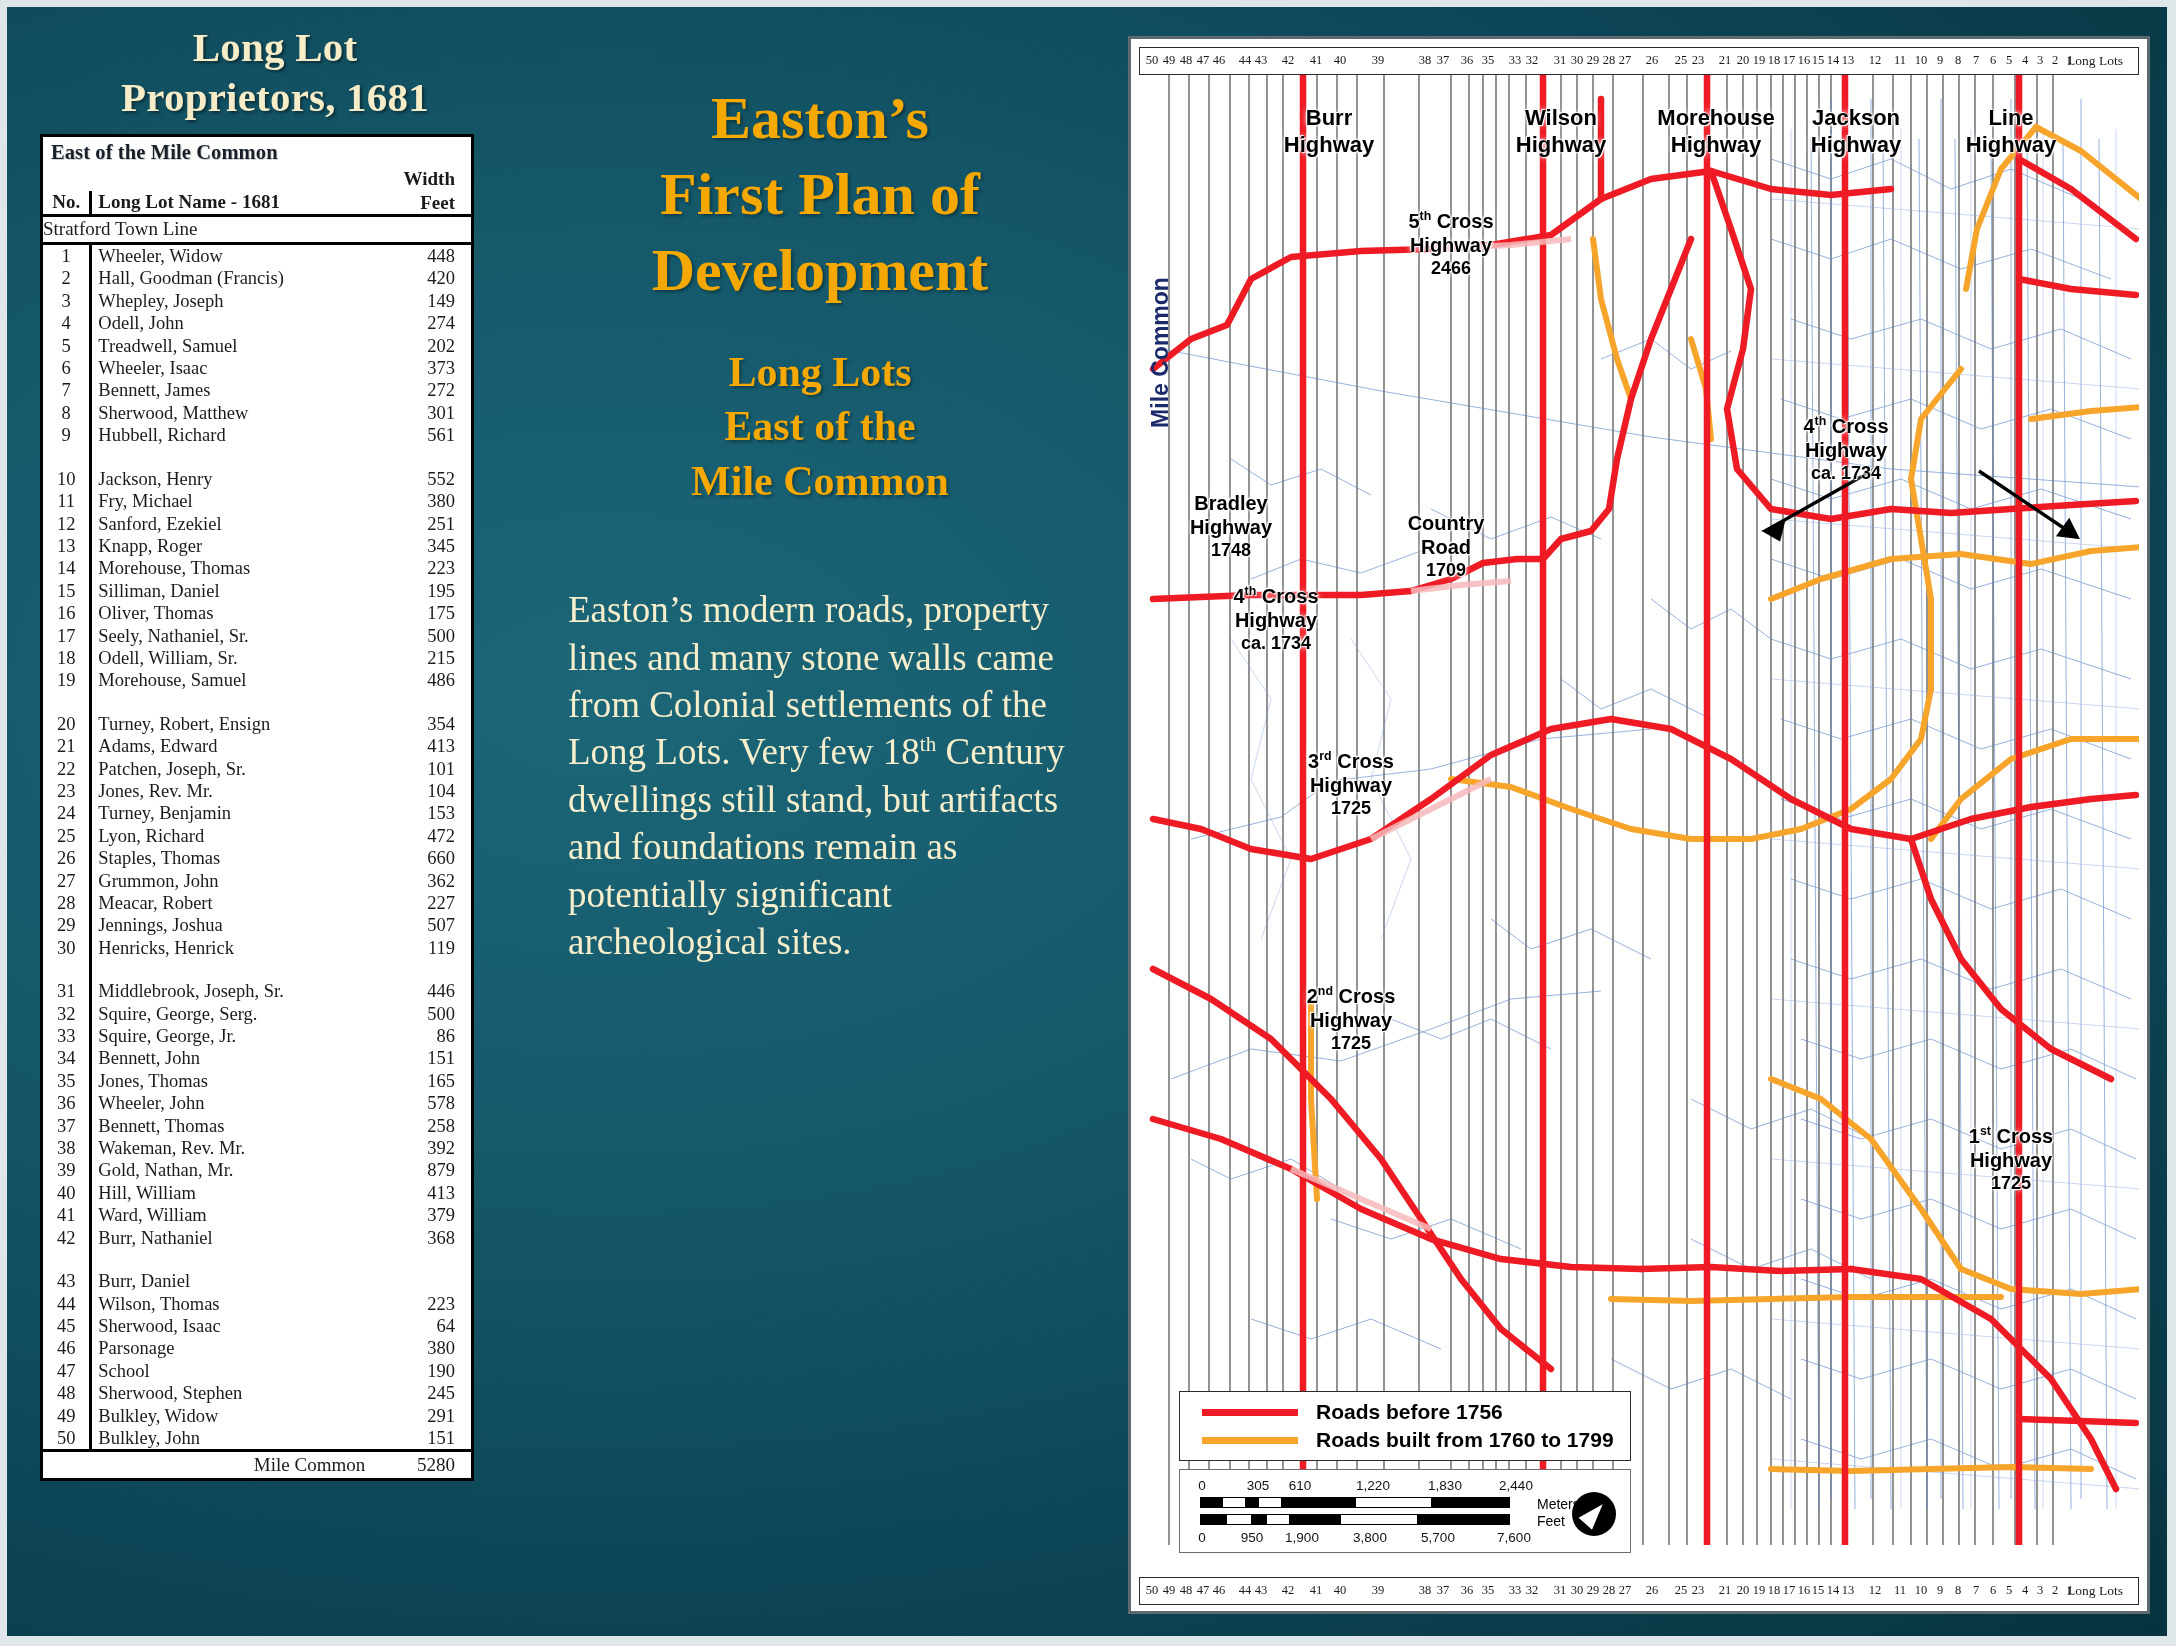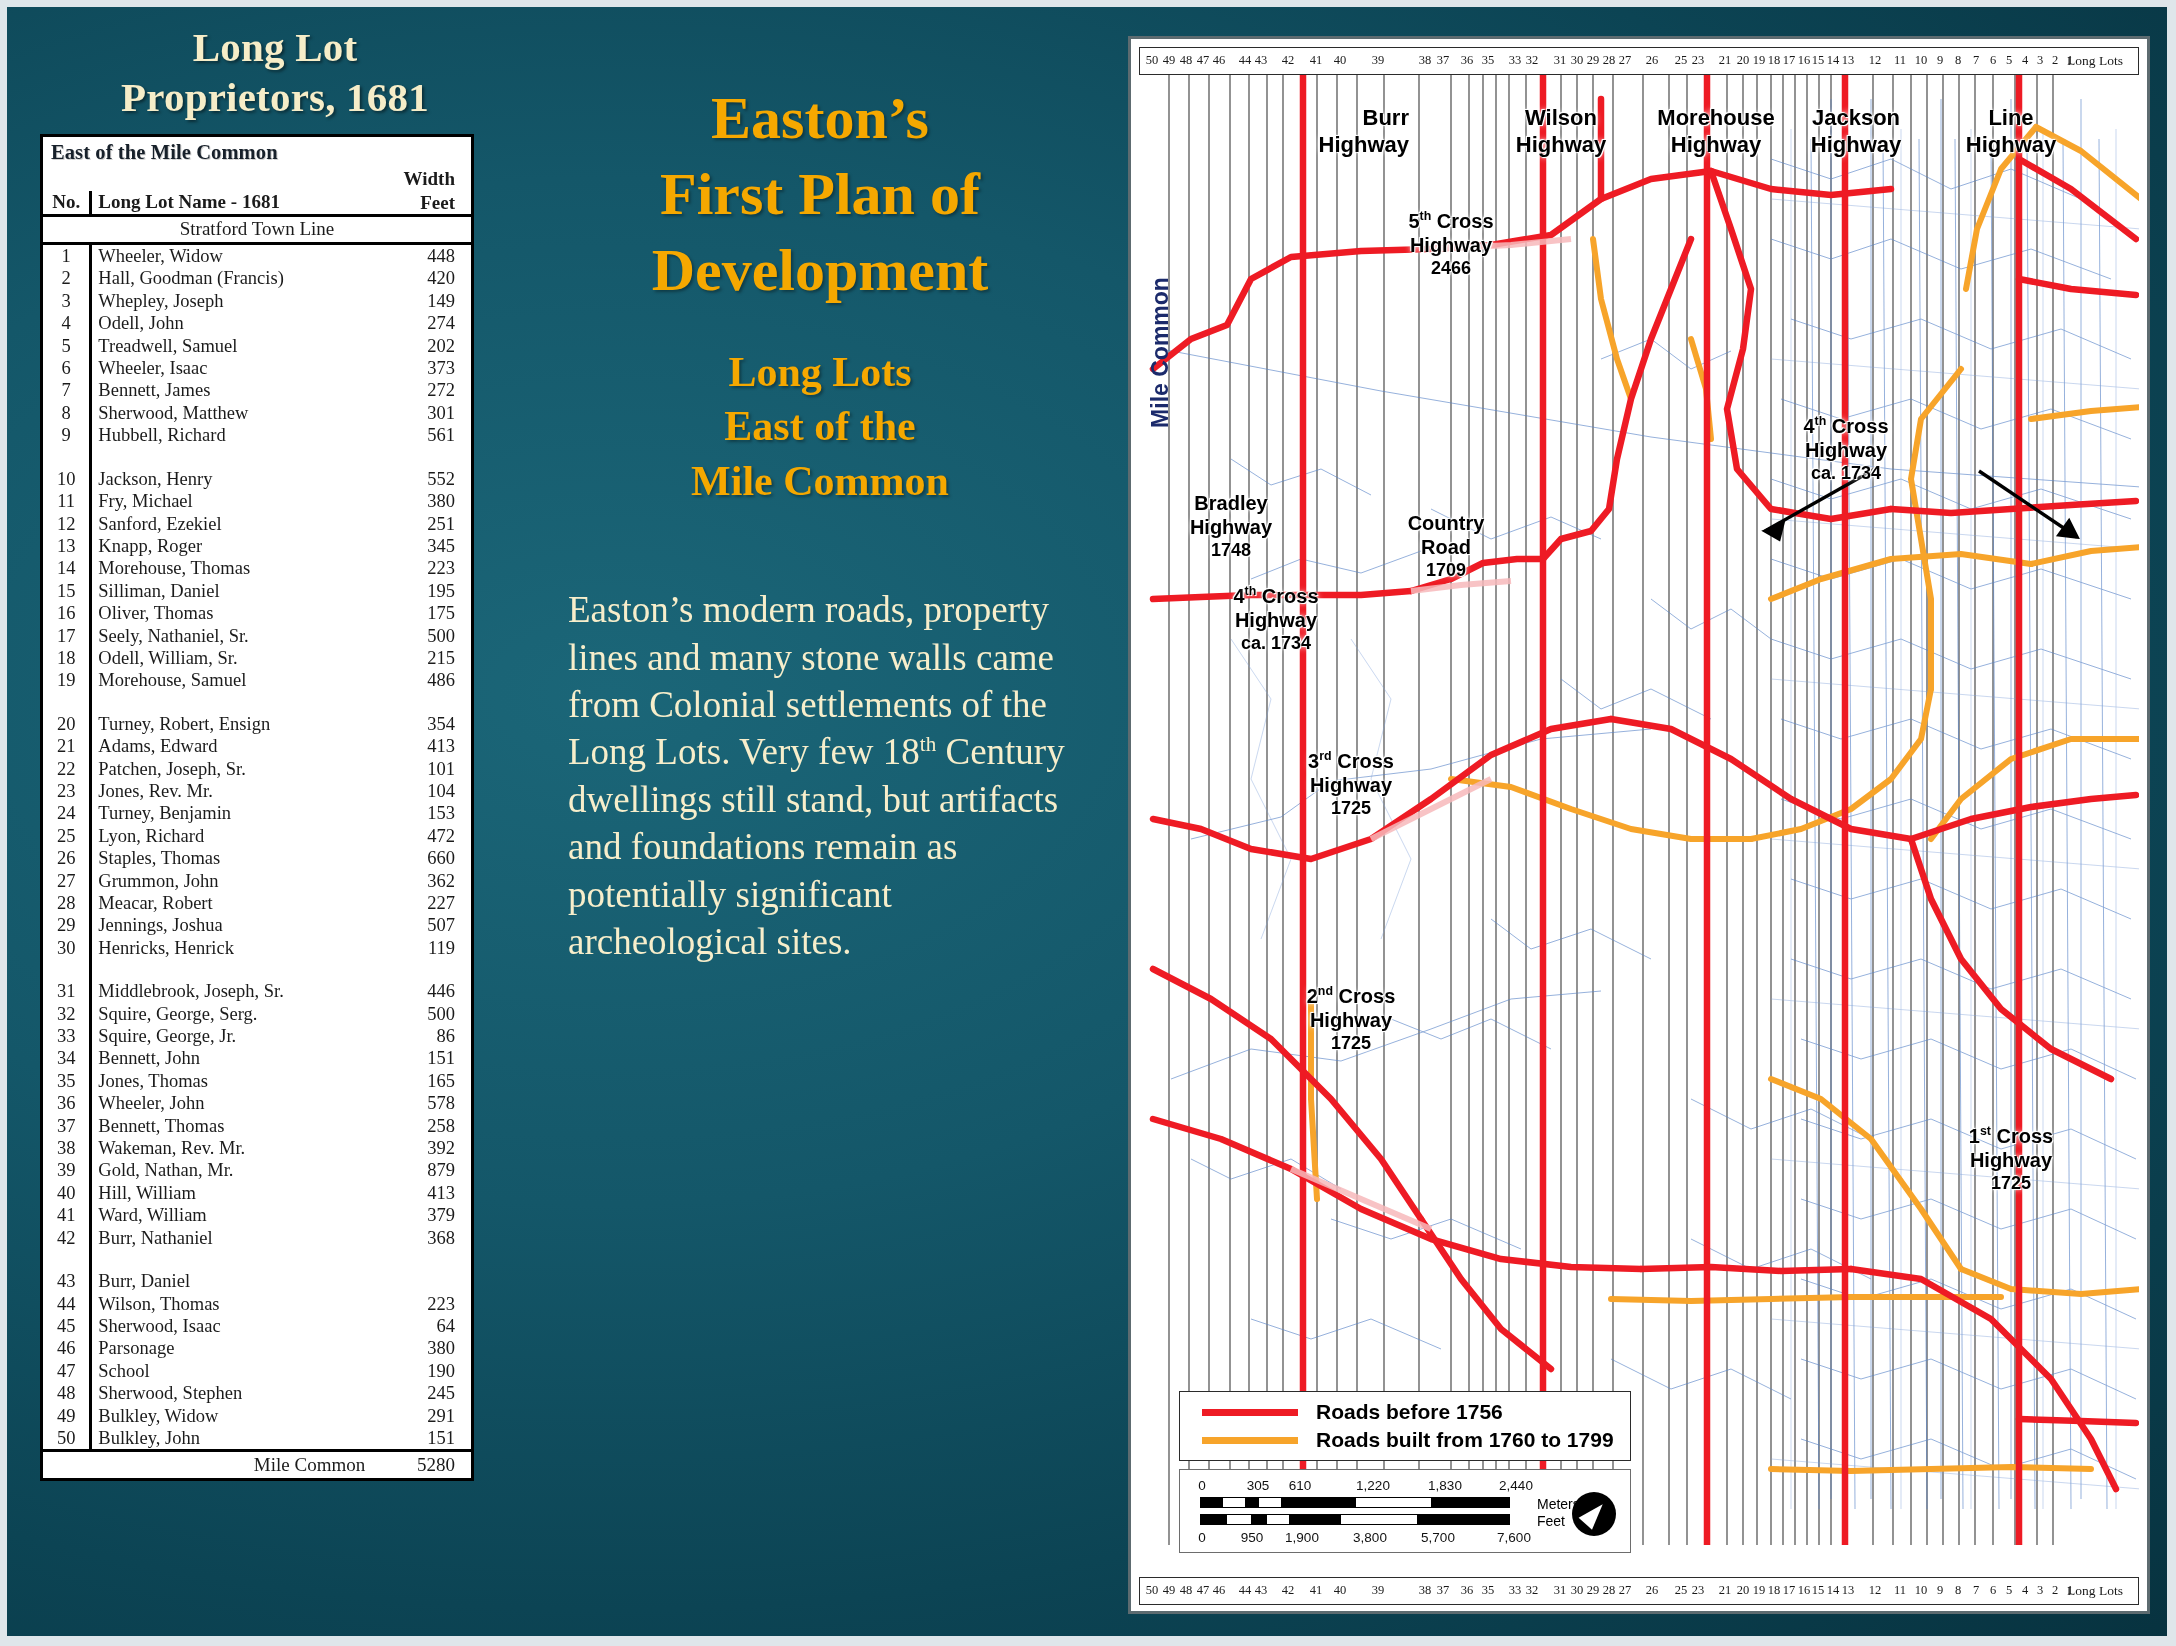--- a/index.html
+++ b/index.html
@@ -60,21 +60,21 @@
   thead .hdr-width {
     text-align: right; padding-right: 16px !important;
     font-weight: bold; font-size: 19px; line-height: 1.06;
   }
   thead th { font-weight: bold; font-size: 19px; vertical-align: bottom; padding-bottom: 1px !important; }
   thead th.c-name { font-weight: bold; }
   .hdr-row td, .hdr-row th { border-bottom: 3px solid #000; }
   .hdr-filler td { height: 24px; }
 
   tr.section-line td {
-    text-align: center; font-size: 19px; border-bottom: 3px solid #000;
+    font-size: 19px; border-bottom: 3px solid #000;
     padding: 1px 0 2px !important; border-left: none !important;
   }
   tr.datarow td { height: 22.4px; line-height: 22.4px; }
   tr.gap td { height: 21px; }
   tr.gap .c-name { border-left: 3px solid #000; }
 
   tr.total-row td {
     border-top: 3px solid #000;
     height: 26px; line-height: 26px; font-size: 19px;
     border-left: none !important;
@@ -824,21 +824,21 @@
         <span style="left: 869px;">5</span>
         <span style="left: 885px;">4</span>
         <span style="left: 900px;">3</span>
         <span style="left: 915px;">2</span>
         <span style="left: 930px;">1</span>
         <span class="wide" style="left: 955px;">Long Lots</span>
       </div>
 
     <div id="mile-common-label">Mile Common</div>
 
-    <div class="hwy-label top-h" style="left:118px; top:66px; width:160px;text-align:right;">
+    <div class="hwy-label top-h" style="left:118px; top:66px; width:160px;">
       <span>Burr</span><br>
       <span>Highway</span>
     </div>
     <div class="hwy-label top-h" style="left:350px; top:66px; width:160px;">
       <span>Wilson</span><br>
       <span>Highway</span>
     </div>
     <div class="hwy-label top-h" style="left:490px; top:66px; width:190px;">
       <span>Morehouse</span><br>
       <span>Highway</span>

